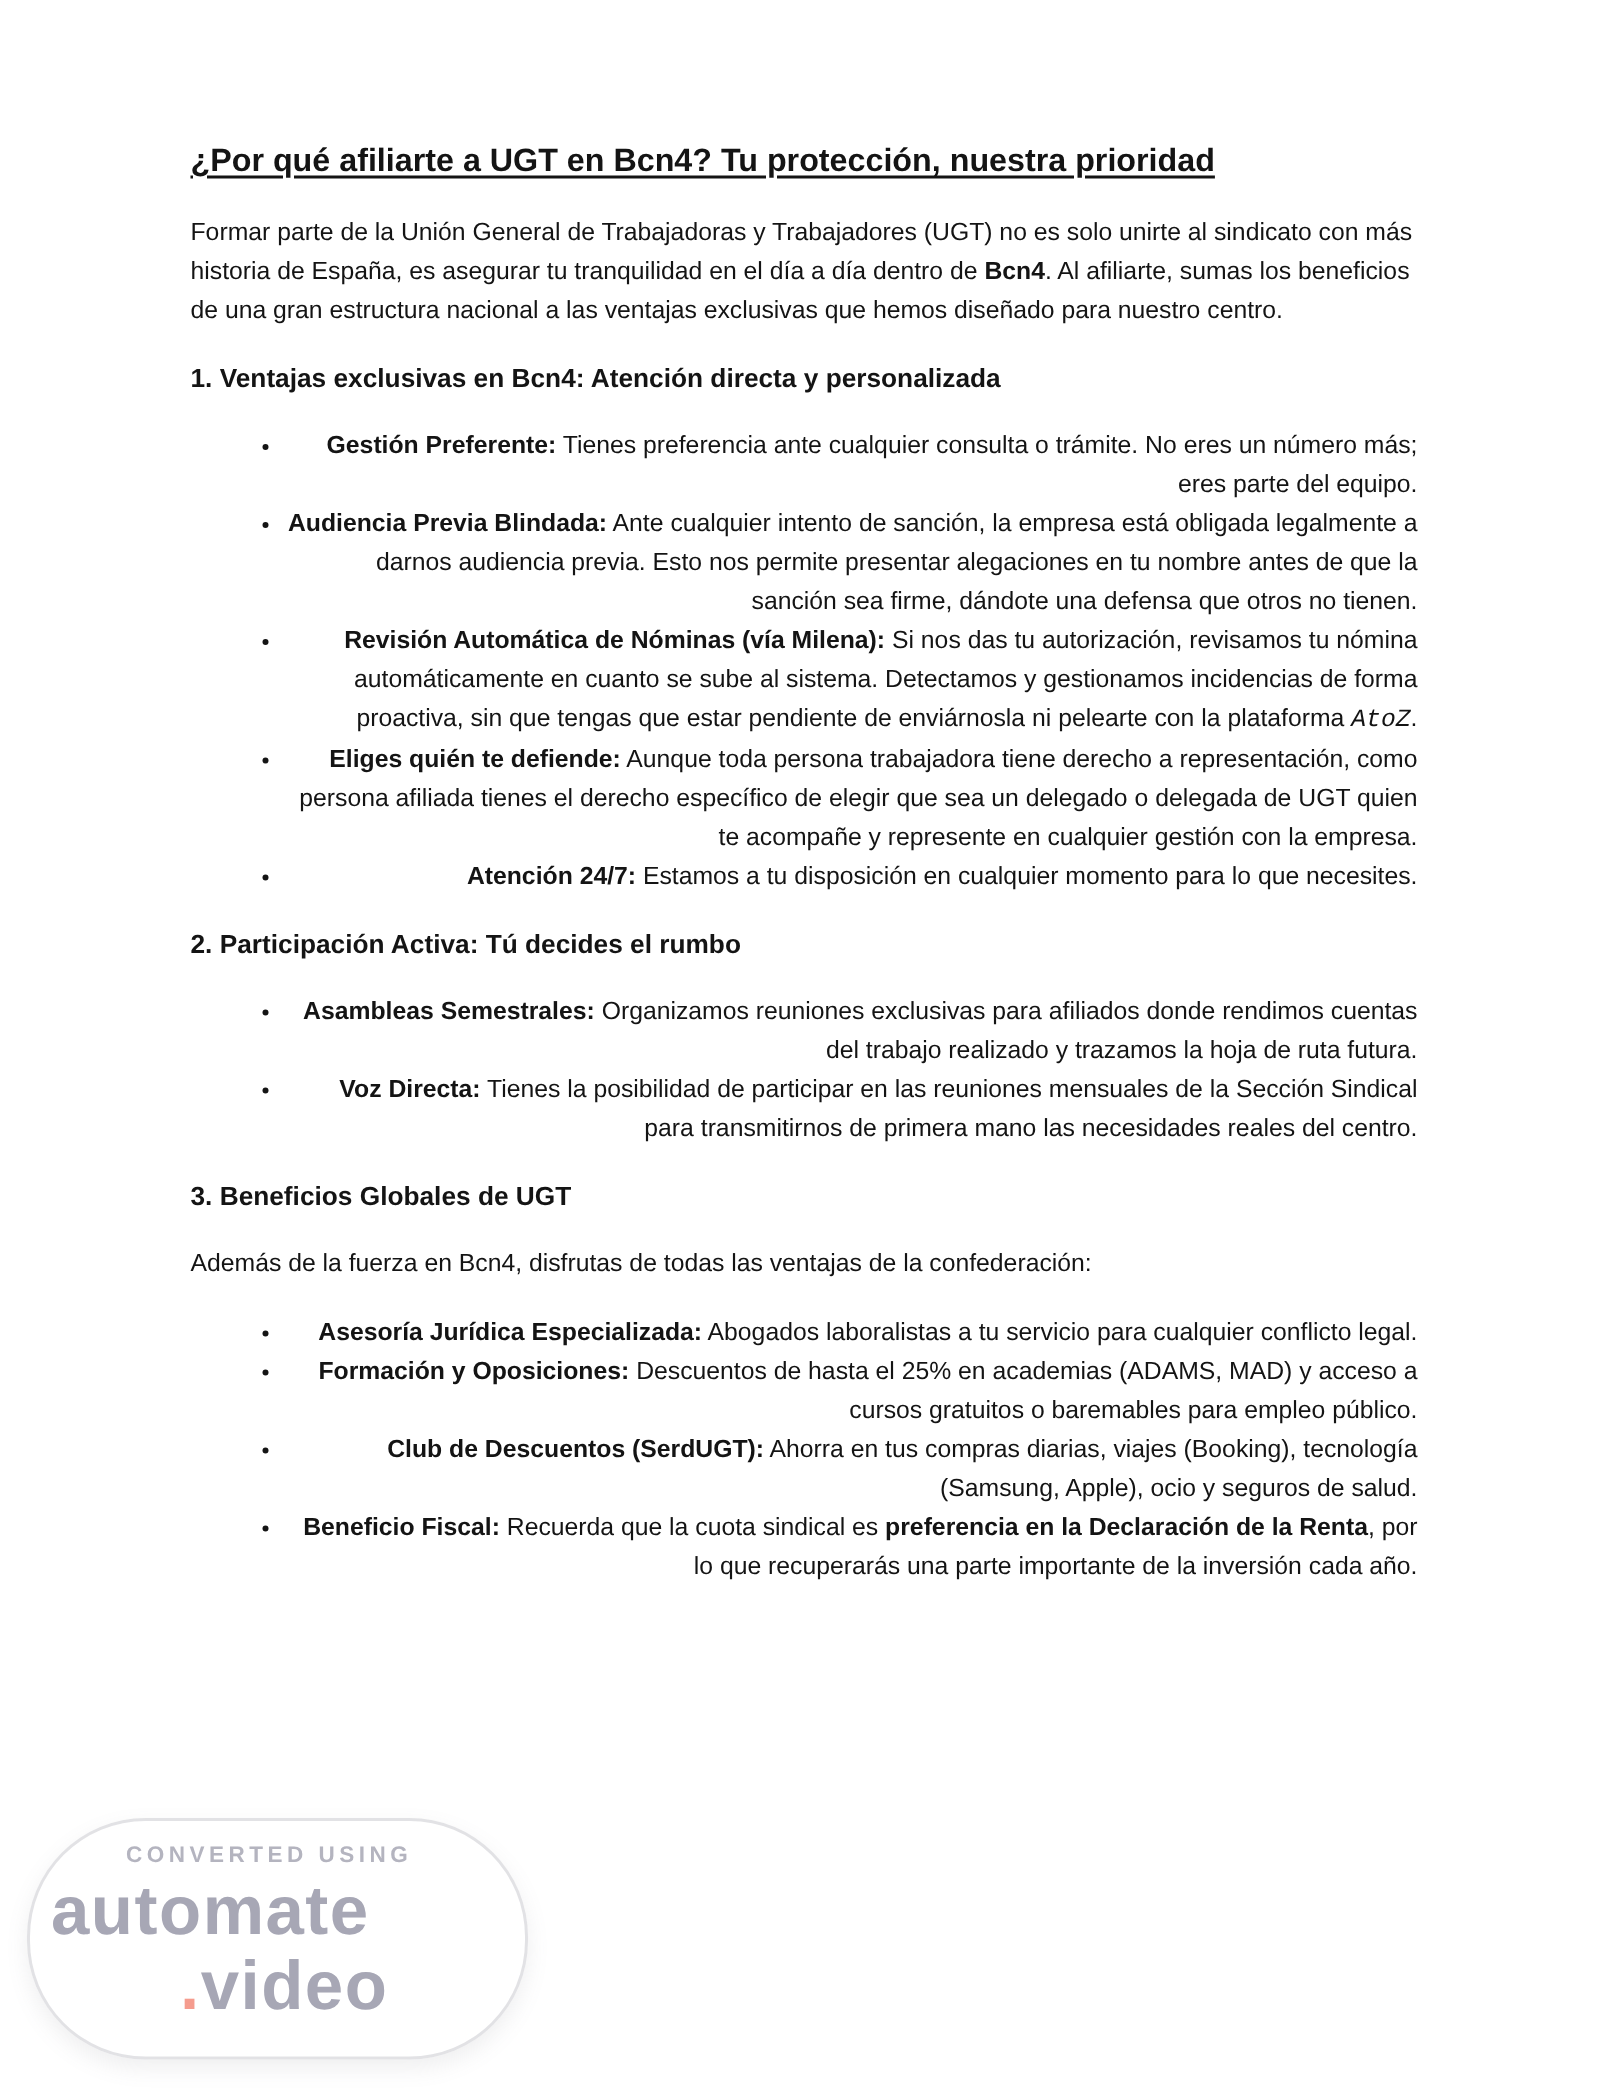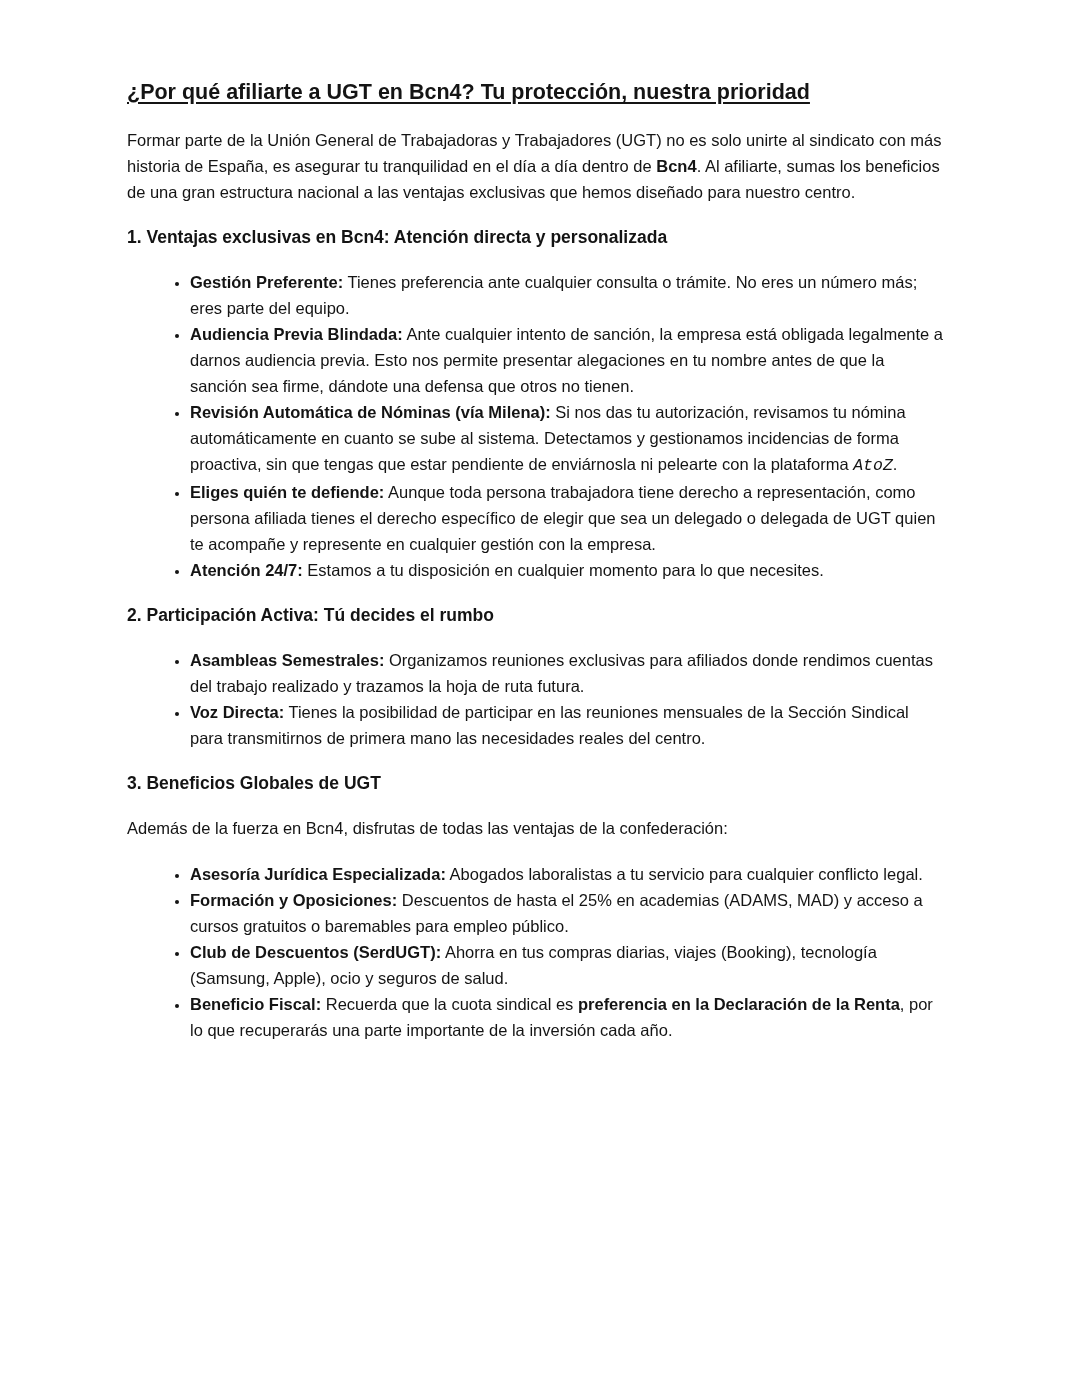--- a/index.html
+++ b/index.html
@@ -8,21 +8,21 @@
     width: 1080px;
     height: 1396px;
     background: #ffffff;
     overflow: hidden;
     font-family: "Liberation Sans", sans-serif;
     color: #141414;
   }
   .content {
     position: absolute;
     left: 127px;
-    top: 77px;
+    top: 92px;
     width: 818px;
   }
   .doc-title {
     font-size: 21.5px;
     line-height: 30px;
     font-weight: bold;
     text-decoration: underline;
     text-underline-offset: 3px;
     margin: 0 0 20px 0;
   }
@@ -35,20 +35,21 @@
   }
   .para {
     font-size: 16.5px;
     line-height: 26px;
     margin: 0 3px 20px 0;
   }
   .blist {
     margin: 0 0 20px 0;
     padding: 0 0 0 63px;
     list-style: disc outside;
+    text-align: right;
   }
   .blist li {
     font-size: 16.5px;
     line-height: 26px;
   }
   .blist li::marker { font-size: 13px; }
   .b { font-weight: bold; }
   .i { font-style: italic; font-family: Liberation Mono, monospace; }
 
   
@@ -120,13 +121,18 @@
       <h2 class="sec-heading">3. Beneficios Globales de UGT</h2>
       <p class="para"><span>Además de la fuerza en Bcn4, disfrutas de todas las ventajas de la confederación:</span></p>
       <ul class="blist">
         <li><span class="b">Asesoría Jurídica Especializada:</span><span> Abogados laboralistas a tu servicio para cualquier conflicto legal.</span></li>
         <li><span class="b">Formación y Oposiciones:</span><span> Descuentos de hasta el 25% en academias (ADAMS, MAD) y acceso a cursos gratuitos o baremables para empleo público.</span></li>
         <li><span class="b">Club de Descuentos (SerdUGT):</span><span> Ahorra en tus compras diarias, viajes (Booking), tecnología (Samsung, Apple), ocio y seguros de salud.</span></li>
         <li><span class="b">Beneficio Fiscal:</span><span> Recuerda que la cuota sindical es </span><span class="b">preferencia en la Declaración de la Renta</span><span>, por lo que recuperarás una parte importante de la inversión cada año.</span></li>
       </ul>
     </main>
 
+  <div class="watermark">
+    <div class="wm-line1">CONVERTED USING</div>
+    <div class="wm-brand">automate</div>
+    <div class="wm-brand2"><span class="wm-dot">.</span><span>video</span></div>
+  </div>
 </div>
 
 </body></html>

